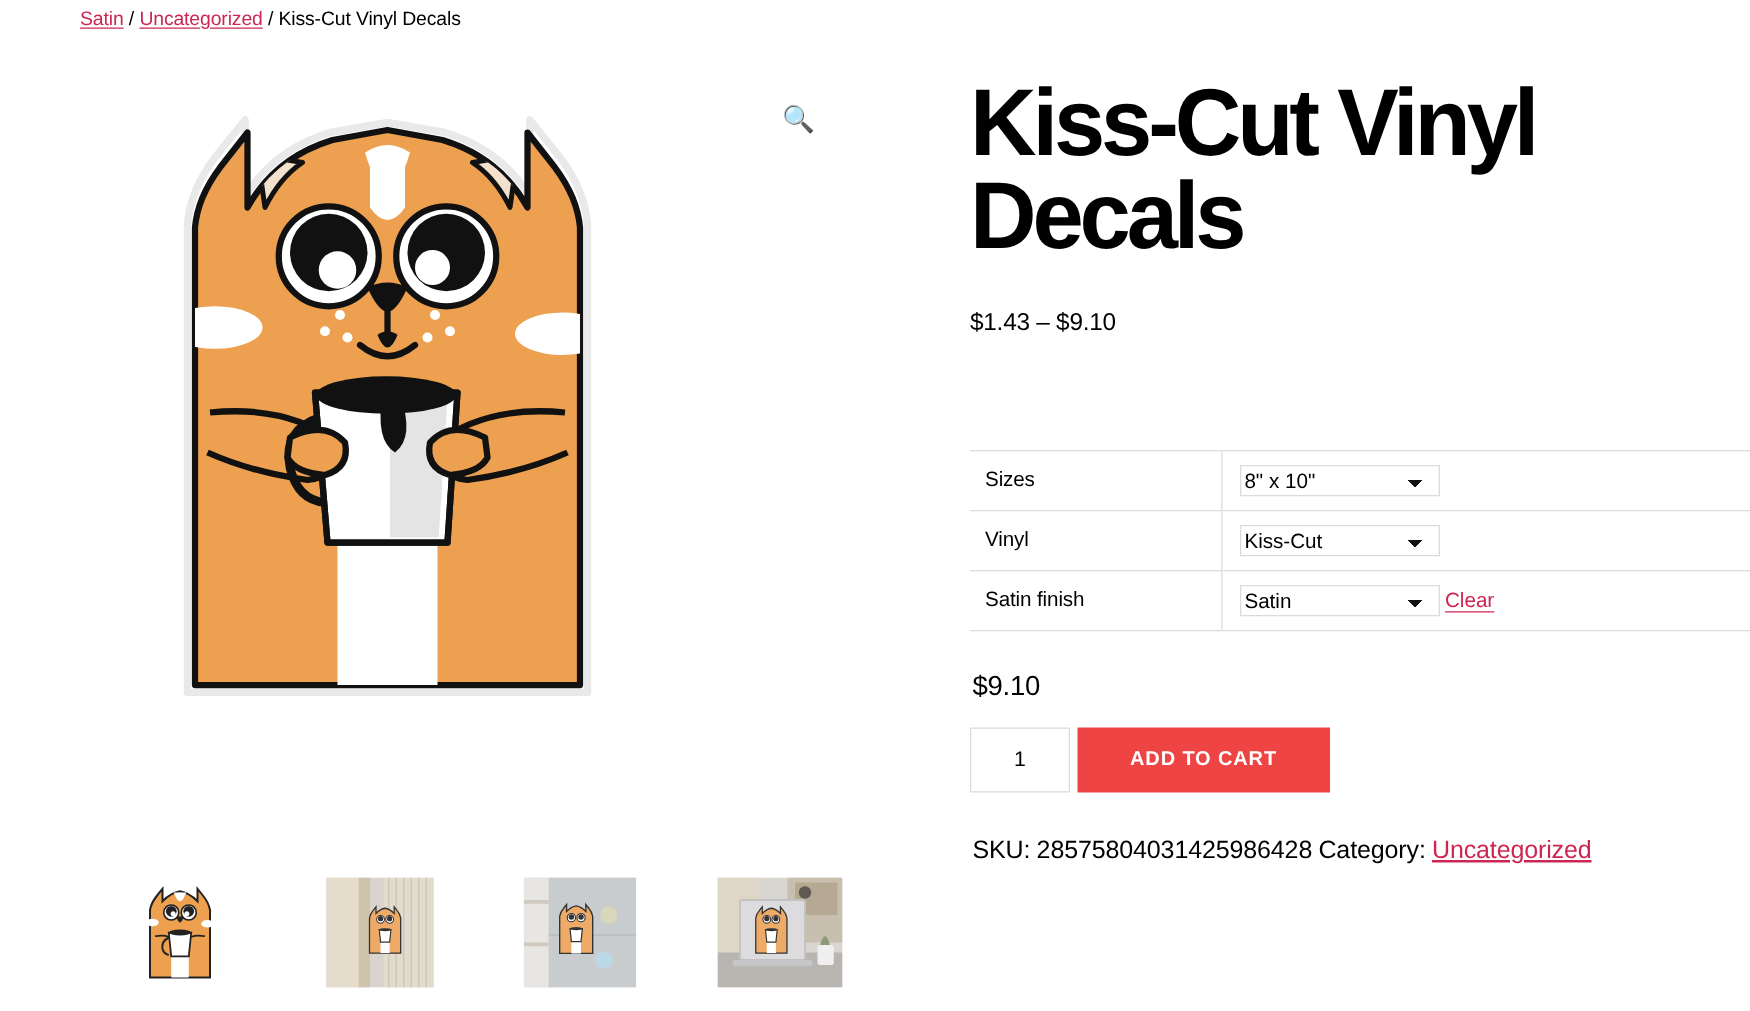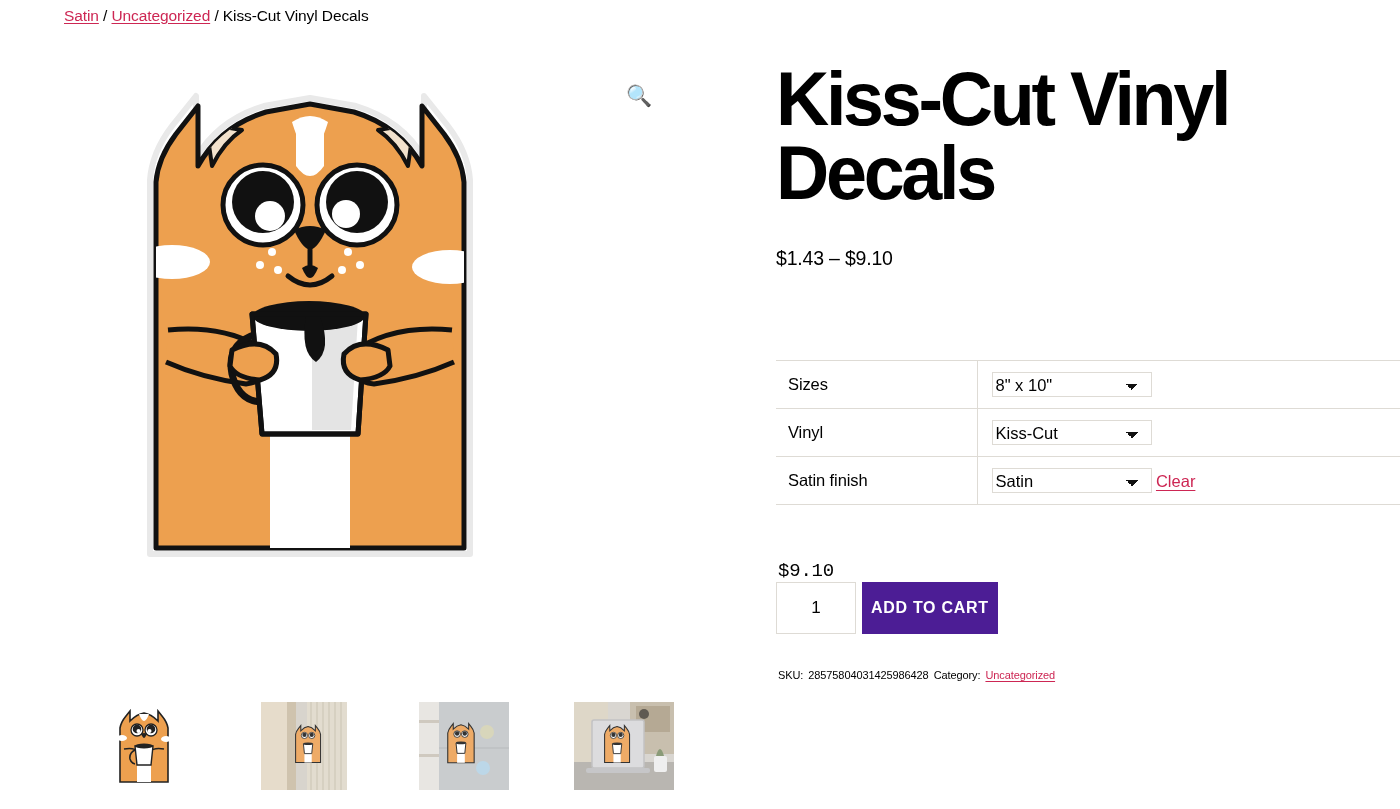--- a/index.html
+++ b/index.html
@@ -141,24 +141,23 @@
     color: #cd2653;
     font-size: 16.5px;
     text-decoration: underline;
     text-underline-offset: 3px;
     cursor: pointer;
   }
 
   
   .single-price {
     position: absolute;
-    left: 778px; top: 560px;
-    font-size: 19px;
+    left: 778px; top: 536px;
+    font-size: 22px;
     letter-spacing: -0.2px;
-    font-family: Liberation Mono, monospace;
   }
   .cart-row {
     position: absolute;
     left: 776px; top: 582px;
     display: flex;
     align-items: flex-start;
   }
   .qty {
     width: 80px; height: 52px;
     border: 1px solid #dedbd5;
@@ -166,37 +165,37 @@
     font-family: "Liberation Sans", sans-serif;
     font-size: 17px;
     text-align: center;
     color: #000;
     border-radius: 0;
     padding: 0;
   }
   .add-to-cart {
     margin-left: 6px;
     height: 52px;
-    padding: 0 9px;
-    background: #4c1d95;
+    padding: 0 42px;
+    background: #ef4444;
     color: #ffffff;
     border: none;
     border-radius: 0;
     font-family: "Liberation Sans", sans-serif;
     font-size: 16px;
     font-weight: 700;
     letter-spacing: 0.7px;
     cursor: pointer;
   }
 
   
   .product-meta {
     position: absolute;
     left: 778px; top: 669px;
-    font-size: 11px;
+    font-size: 20px;
     color: #000;
     letter-spacing: -0.1px;
     white-space: nowrap;
   }
   .product-meta a {
     color: #cd2653;
     text-decoration: underline;
     text-underline-offset: 2px;
   }
   .meta-gap { display: inline-block; width: 5px; }

